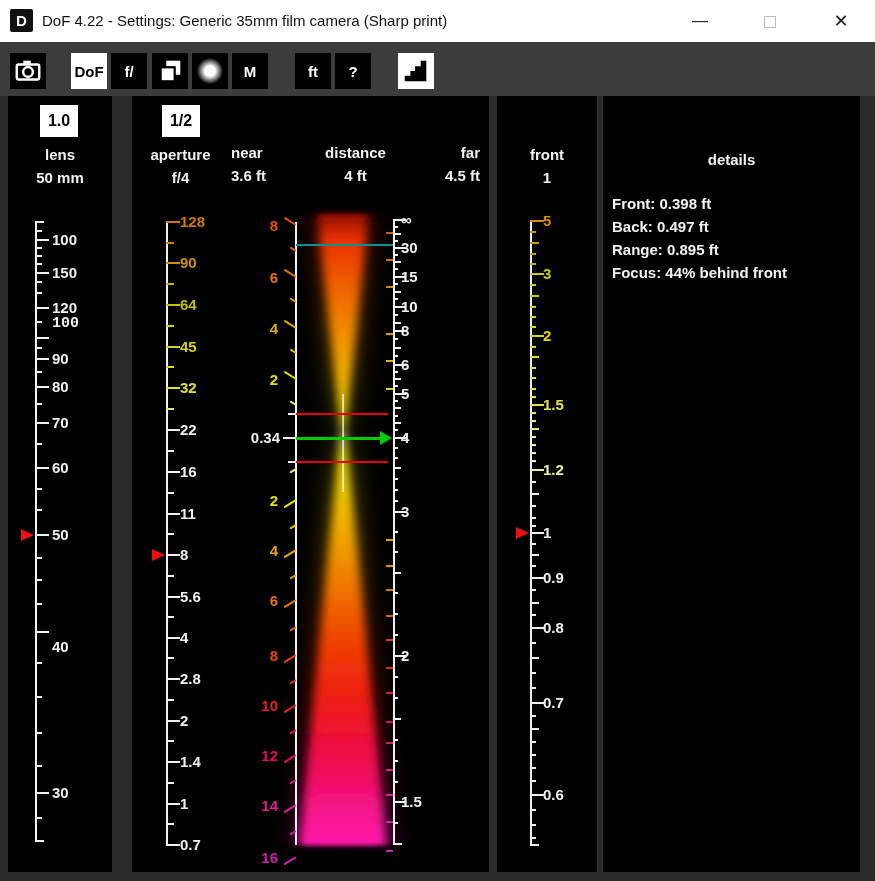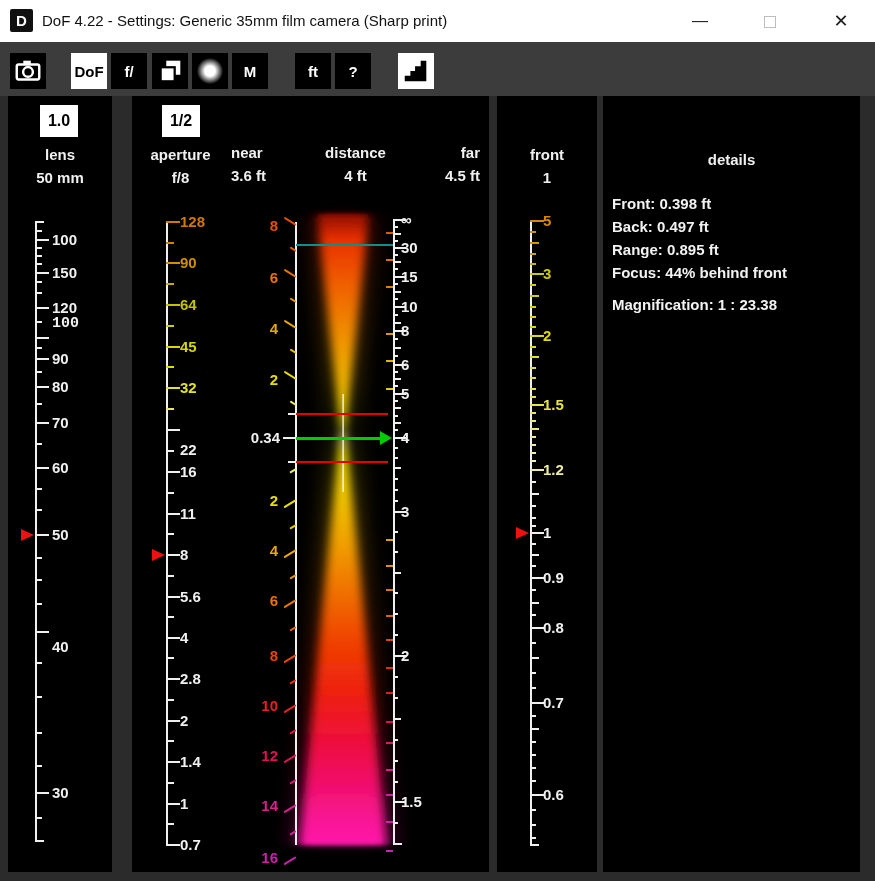--- a/index.html
+++ b/index.html
@@ -152,21 +152,21 @@
       <div class="tick" style="left: 27px; top: 535px; width: 14px;"></div>
       <div class="tick-label" style="left: 44px; top: 542px;">40</div>
       <div class="tick" style="left: 27px; top: 696px; width: 14px;"></div>
       <div class="tick-label" style="left: 44px; top: 688px;">30</div>
       <div class="pointer" style="left: 13px; top: 433px; border-left-color: rgb(238, 17, 17);"></div>
     </div>
 
   <div class="panel" id="p-aperture">
     <div class="mini-btn" style="left:30px">1/2</div>
     <div class="p-title">aperture</div>
-    <div class="p-value">f/8</div>
+    <div class="p-value">f/4</div>
     <div class="scale-host"></div>
   <div class="vline" style="left: 34px; top: 126px; height: 623px;"></div>
       <div class="tick" style="left: 34px; top: 146px; width: 8px; background: rgb(204, 132, 0);"></div>
       <div class="tick" style="left: 34px; top: 187px; width: 8px; background: rgb(196, 172, 0);"></div>
       <div class="tick" style="left: 34px; top: 229px; width: 8px; background: rgb(208, 208, 0);"></div>
       <div class="tick" style="left: 34px; top: 270px; width: 8px; background: rgb(220, 220, 0);"></div>
       <div class="tick" style="left: 34px; top: 312px; width: 8px; background: rgb(230, 230, 102);"></div>
       <div class="tick" style="left: 34px; top: 354px; width: 8px;"></div>
       <div class="tick" style="left: 34px; top: 396px; width: 8px;"></div>
       <div class="tick" style="left: 34px; top: 437px; width: 8px;"></div>
@@ -181,21 +181,21 @@
       <div class="tick-label" style="left: 48px; top: 117px; color: rgb(208, 120, 0);">128</div>
       <div class="tick" style="left: 34px; top: 166px; width: 14px; background: rgb(205, 144, 0);"></div>
       <div class="tick-label" style="left: 48px; top: 158px; color: rgb(205, 144, 0);">90</div>
       <div class="tick" style="left: 34px; top: 208px; width: 14px; background: rgb(194, 194, 0);"></div>
       <div class="tick-label" style="left: 48px; top: 200px; color: rgb(194, 194, 0);">64</div>
       <div class="tick" style="left: 34px; top: 250px; width: 14px; background: rgb(214, 214, 0);"></div>
       <div class="tick-label" style="left: 48px; top: 242px; color: rgb(214, 214, 0);">45</div>
       <div class="tick" style="left: 34px; top: 291px; width: 14px; background: rgb(226, 226, 40);"></div>
       <div class="tick-label" style="left: 48px; top: 283px; color: rgb(226, 226, 40);">32</div>
       <div class="tick" style="left: 34px; top: 333px; width: 14px;"></div>
-      <div class="tick-label" style="left: 48px; top: 325px; margin-top: 20px;">22</div>
+      <div class="tick-label" style="left: 48px; top: 325px;">22</div>
       <div class="tick" style="left: 34px; top: 375px; width: 14px;"></div>
       <div class="tick-label" style="left: 48px; top: 367px;">16</div>
       <div class="tick" style="left: 34px; top: 417px; width: 14px;"></div>
       <div class="tick-label" style="left: 48px; top: 409px;">11</div>
       <div class="tick" style="left: 34px; top: 458px; width: 14px;"></div>
       <div class="tick-label" style="left: 48px; top: 450px;">8</div>
       <div class="tick" style="left: 34px; top: 500px; width: 14px;"></div>
       <div class="tick-label" style="left: 48px; top: 492px;">5.6</div>
       <div class="tick" style="left: 34px; top: 541px; width: 14px;"></div>
       <div class="tick-label" style="left: 48px; top: 533px;">4</div>
@@ -463,19 +463,16 @@
 
   <div class="panel" id="p-details">
     <div class="p-title" style="top:55px">details</div>
     <div id="details-body">
         <div class="dgroup">
           <div class="dline">Front: 0.398 ft</div>
           <div class="dline">Back: 0.497 ft</div>
           <div class="dline">Range: 0.895 ft</div>
           <div class="dline">Focus: 44% behind front</div>
         </div>
-        <div class="dgroup">
-          <div class="dline">Magnification: 1 : 23.38</div>
-        </div>
       </div>
   </div>
 
 </div>
 
 </body></html>

